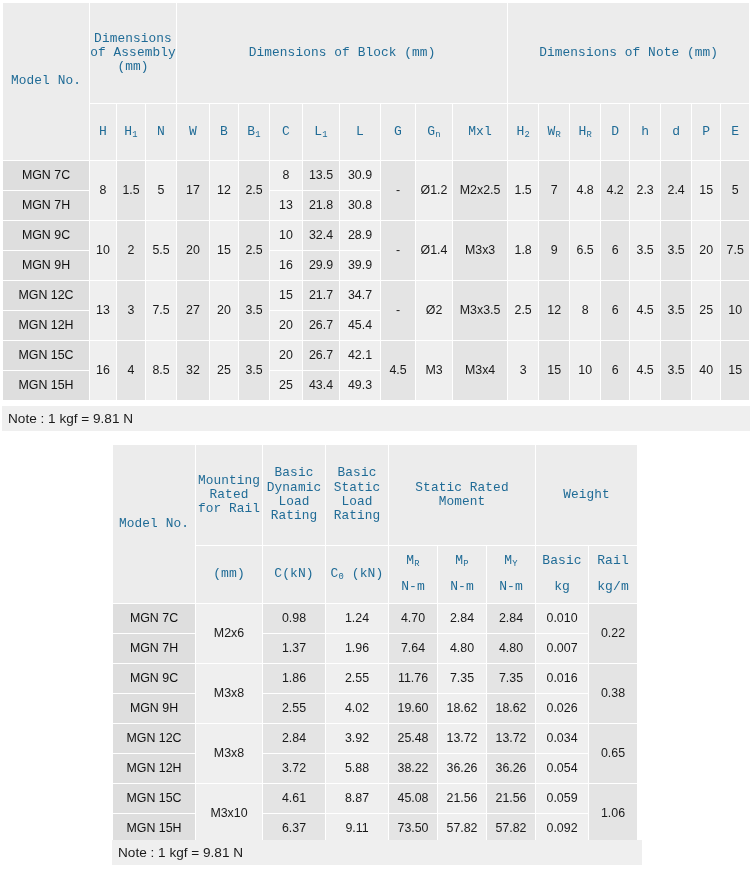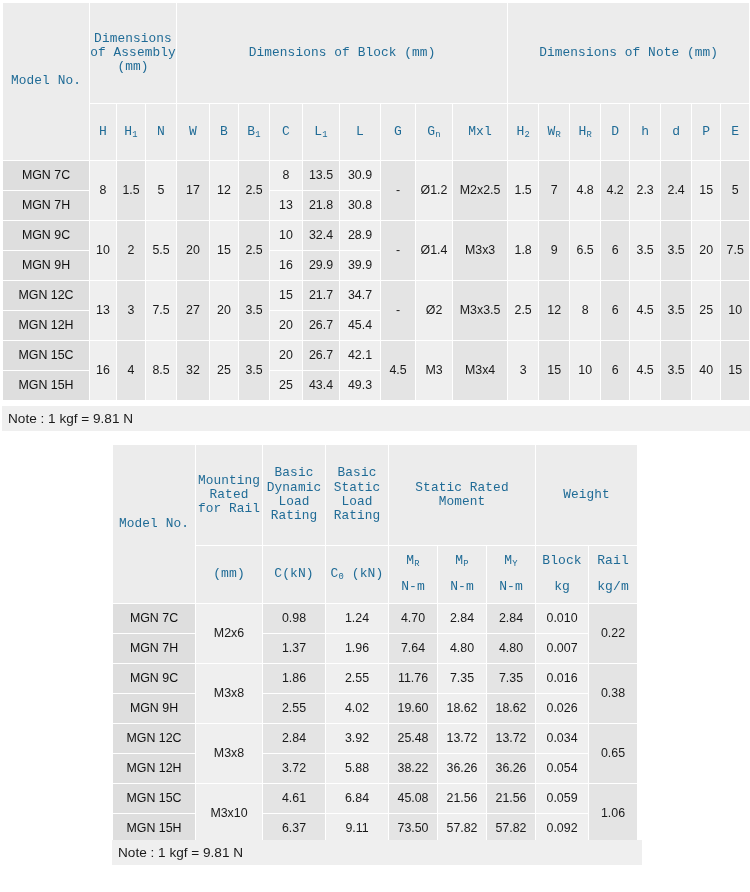--- a/index.html
+++ b/index.html
@@ -298,21 +298,21 @@
           </td>
           <td class="h unit">
             <div><span>M</span><sub>P</sub></div>
             <div style="margin-top:11px">N-m</div>
           </td>
           <td class="h unit">
             <div><span>M</span><sub>Y</sub></div>
             <div style="margin-top:11px">N-m</div>
           </td>
           <td class="h unit">
-            <div>Block</div>
+            <div>Basic</div>
             <div style="margin-top:11px">kg</div>
           </td>
           <td class="h unit">
             <div>Rail</div>
             <div style="margin-top:11px">kg/m</div>
           </td>
         </tr>
 
         <tr class="drow">
           <td class="model">MGN 7C</td>
@@ -374,21 +374,21 @@
           <td class="d">38.22</td>
           <td class="d alt">36.26</td>
           <td class="d">36.26</td>
           <td class="d alt">0.054</td>
         </tr>
 
         <tr class="drow">
           <td class="model">MGN 15C</td>
           <td class="d alt" rowspan="2">M3x10</td>
           <td class="d">4.61</td>
-          <td class="d alt">6.84</td>
+          <td class="d alt">8.87</td>
           <td class="d">45.08</td>
           <td class="d alt">21.56</td>
           <td class="d">21.56</td>
           <td class="d alt">0.059</td>
           <td class="d" rowspan="2">1.06</td>
         </tr>
         <tr class="drow">
           <td class="model">MGN 15H</td>
           <td class="d">6.37</td>
           <td class="d alt">9.11</td>

